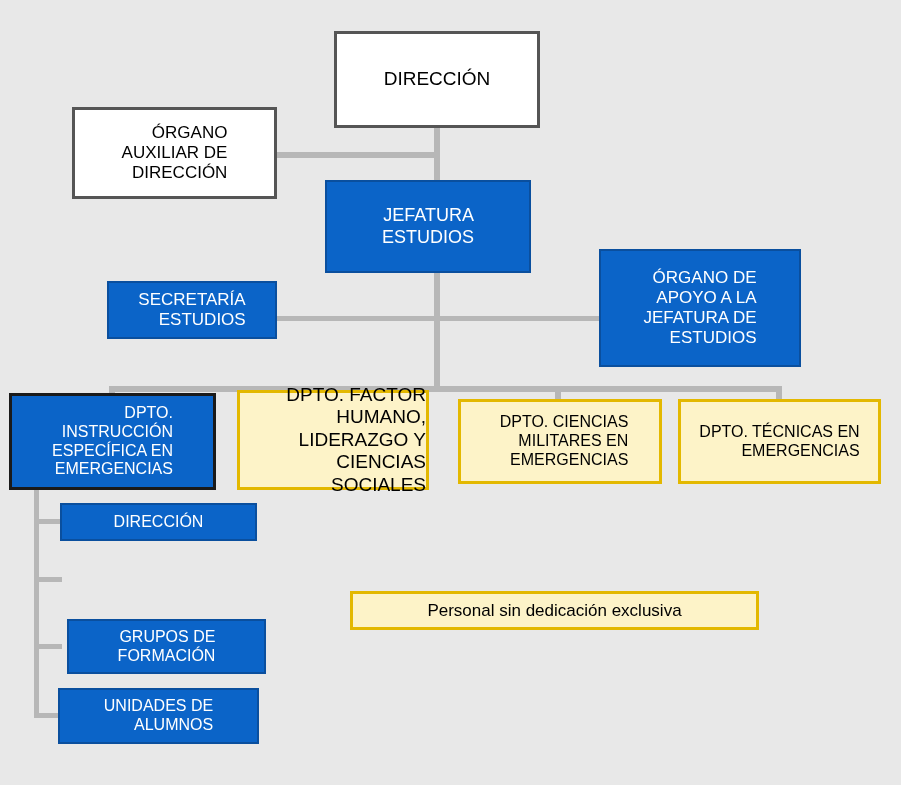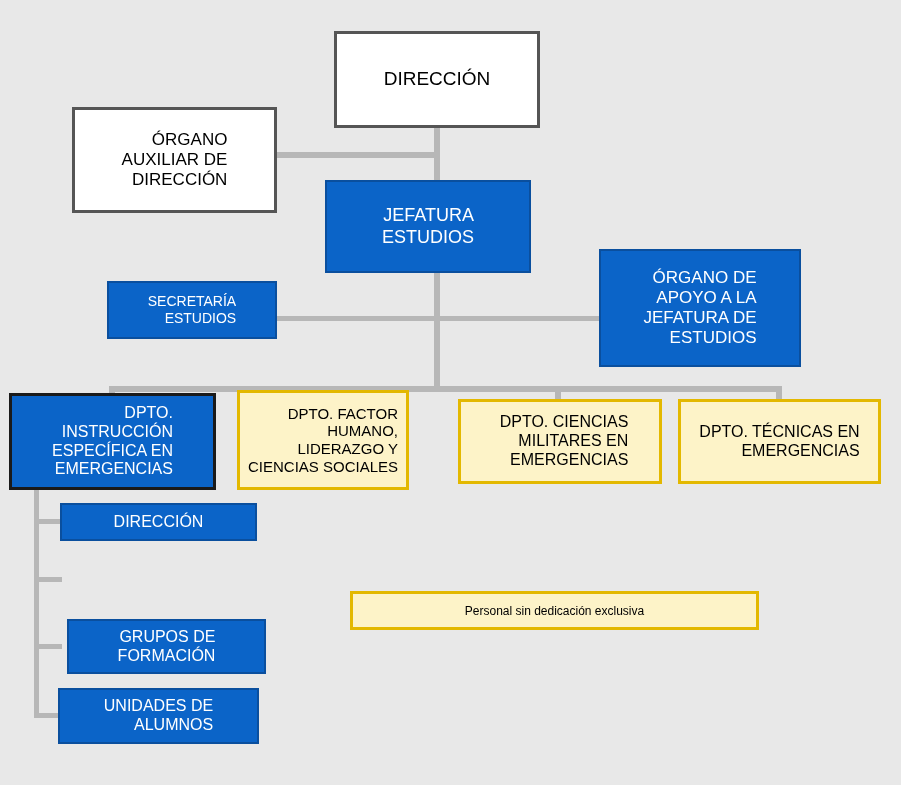--- a/index.html
+++ b/index.html
@@ -54,21 +54,21 @@
   }
   .legend {
     position: absolute;
     box-sizing: border-box;
     display: flex;
     align-items: center;
     justify-content: center;
     background: #fdf3c8;
     border: 3px solid #e3b800;
     color: #000000;
-    font-size: 12px;
+    font-size: 17px;
   }
 </style>
 </head>
 <body>
 
 <div id="chart">
 
   <div class="connector" style="left:434px; top:125px; width:6px; height:60px;"></div>
 
   <div class="connector" style="left:276px; top:152px; width:160px; height:6px;"></div>
@@ -86,41 +86,41 @@
   <div class="connector" style="left:776px; top:386px; width:6px; height:16px;"></div>
 
   <div class="connector" style="left:34px; top:488px; width:5px; height:230px;"></div>
   <div class="connector" style="left:34px; top:519px; width:28px; height:5px;"></div>
   <div class="connector" style="left:34px; top:577px; width:28px; height:5px;"></div>
   <div class="connector" style="left:34px; top:644px; width:28px; height:5px;"></div>
   <div class="connector" style="left:34px; top:713px; width:28px; height:5px;"></div>
 
   <div class="node white" style="left:334px; top:31px; width:206px; height:97px; font-size:19px;">DIRECCIÓN</div>
 
-  <div class="node white" style="left:72px; top:107px; width:205px; height:106px; font-size:17px;">ÓRGANO
+  <div class="node white" style="left:72px; top:107px; width:205px; height:92px; font-size:17px;">ÓRGANO
 AUXILIAR DE
 DIRECCIÓN</div>
 
   <div class="node blue" style="left:325px; top:180px; width:206px; height:93px; font-size:18px;">JEFATURA
 ESTUDIOS</div>
 
-  <div class="node blue" style="left:107px; top:281px; width:170px; height:58px; font-size:14px;">SECRETARÍA
+  <div class="node blue" style="left:107px; top:281px; width:170px; height:58px; font-size:17px;">SECRETARÍA
 ESTUDIOS</div>
 
   <div class="node blue" style="left:599px; top:249px; width:202px; height:118px; font-size:17px;">ÓRGANO DE
 APOYO A LA
 JEFATURA DE
 ESTUDIOS</div>
 
   <div class="node blue-dark-border" style="left:9px; top:393px; width:207px; height:97px; font-size:16px;">DPTO.
 INSTRUCCIÓN
 ESPECÍFICA EN
 EMERGENCIAS</div>
 
-  <div class="node yellow" style="left:237px; top:390px; width:172px; height:100px; font-size:15px;">DPTO. FACTOR
+  <div class="node yellow" style="left:237px; top:390px; width:192px; height:100px; font-size:19px;">DPTO. FACTOR
 HUMANO,
 LIDERAZGO Y
 CIENCIAS SOCIALES</div>
 
   <div class="node yellow" style="left:458px; top:399px; width:204px; height:85px; font-size:16px;padding-left:8px;">DPTO. CIENCIAS
 MILITARES EN
 EMERGENCIAS</div>
 
   <div class="node yellow" style="left:678px; top:399px; width:203px; height:85px; font-size:16px;">DPTO. TÉCNICAS EN
 EMERGENCIAS</div>

